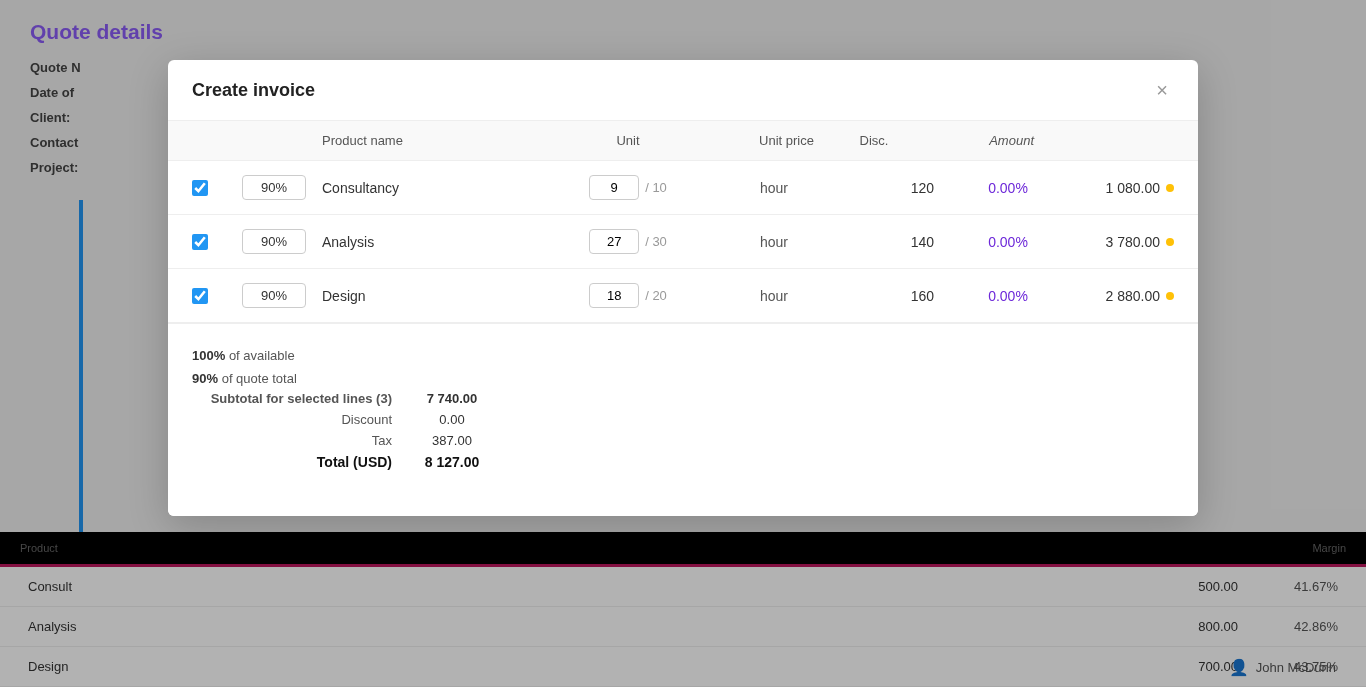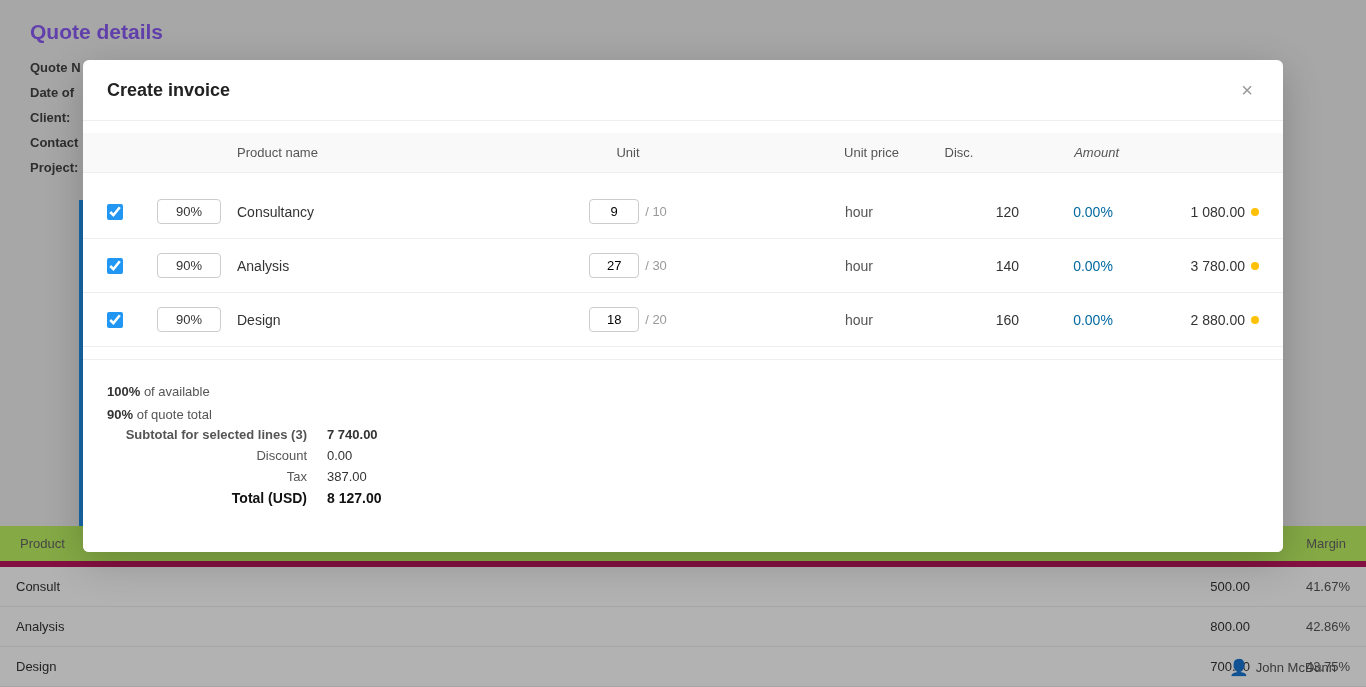--- a/index.html
+++ b/index.html
@@ -35,27 +35,26 @@
       display: flex;
       align-items: flex-start;
       justify-content: center;
       padding-top: 60px;
     }
 
     
     .modal {
       background: white;
       border-radius: 6px;
-      width: 1200px;
+      width: 1030px;
       max-height: 620px;
       box-shadow: 0 10px 40px rgba(0,0,0,0.2);
       display: flex;
       flex-direction: column;
       overflow: hidden;
-      gap: 12px;
     }
 
     .modal-header {
       display: flex;
       align-items: center;
       justify-content: space-between;
       padding: 18px 24px;
       border-bottom: 1px solid #eee;
     }
     .modal-title {
@@ -150,21 +149,21 @@
     .cell-unit {
       text-align: center;
       color: #555;
     }
     .cell-price {
       text-align: right;
       color: #333;
     }
     .cell-disc {
       text-align: center;
-      color: #0369a1;
+      color: #6d28d9;
       margin-left: 48px;
     }
     .cell-amount {
       text-align: right;
       color: #333;
       display: flex;
       align-items: center;
       justify-content: flex-end;
       gap: 6px;
     }
@@ -214,21 +213,21 @@
       gap: 20px;
       margin-bottom: 6px;
     }
     .summary-label {
       color: #555;
     }
     .summary-value {
       font-weight: 500;
       color: #333;
       min-width: 80px;
-      text-align: left;
+      text-align: center;
     }
     .summary-row.subtotal .summary-label,
     .summary-row.subtotal .summary-value {
       font-weight: 600;
     }
     .summary-row.total .summary-label,
     .summary-row.total .summary-value {
       font-weight: 700;
       font-size: 14px;
       color: #111;
@@ -273,21 +272,21 @@
     .bg-rows-visible {
       position: absolute;
       bottom: 0;
       left: 0;
       right: 0;
       background: white;
     }
     .bg-product-row {
       display: flex;
       align-items: center;
-      padding: 12px 16px;
+      padding: 12px 28px;
       border-bottom: 1px solid #eee;
       font-size: 13px;
       color: #333;
     }
     .bg-product-name { width: 120px; font-weight: 500; }
     .bg-product-rest { flex: 1; }
     .bg-product-margin { width: 100px; text-align: right; color: #555; }
     .bg-product-amount { width: 100px; text-align: right; }
 
     
@@ -336,21 +335,21 @@
       <span class="bg-field-label">Contact</span>
     </div>
     <div class="bg-field-row">
       <span class="bg-field-label">Project:</span>
     </div>
   </div>
 
   <div class="blue-line"></div>
 
   <div class="bg-rows-visible">
-    <div style="display:flex; padding:10px 20px; background:#bef264; border-bottom:6px solid #be185d; font-size:13px; color:#666; font-weight:500;">
+    <div style="display:flex; padding:10px 20px; background:#000000; border-bottom:3px solid #be185d; font-size:11px; color:#666; font-weight:500;">
       <span style="flex:1;">Product</span>
       <span style="width:100px; text-align:right;">Margin</span>
     </div>
     <div class="bg-product-row">
       <span class="bg-product-name">Consult</span>
       <span class="bg-product-rest"></span>
       <span class="bg-product-amount">500.00</span>
       <span class="bg-product-margin">41.67%</span>
     </div>
     <div class="bg-product-row">

